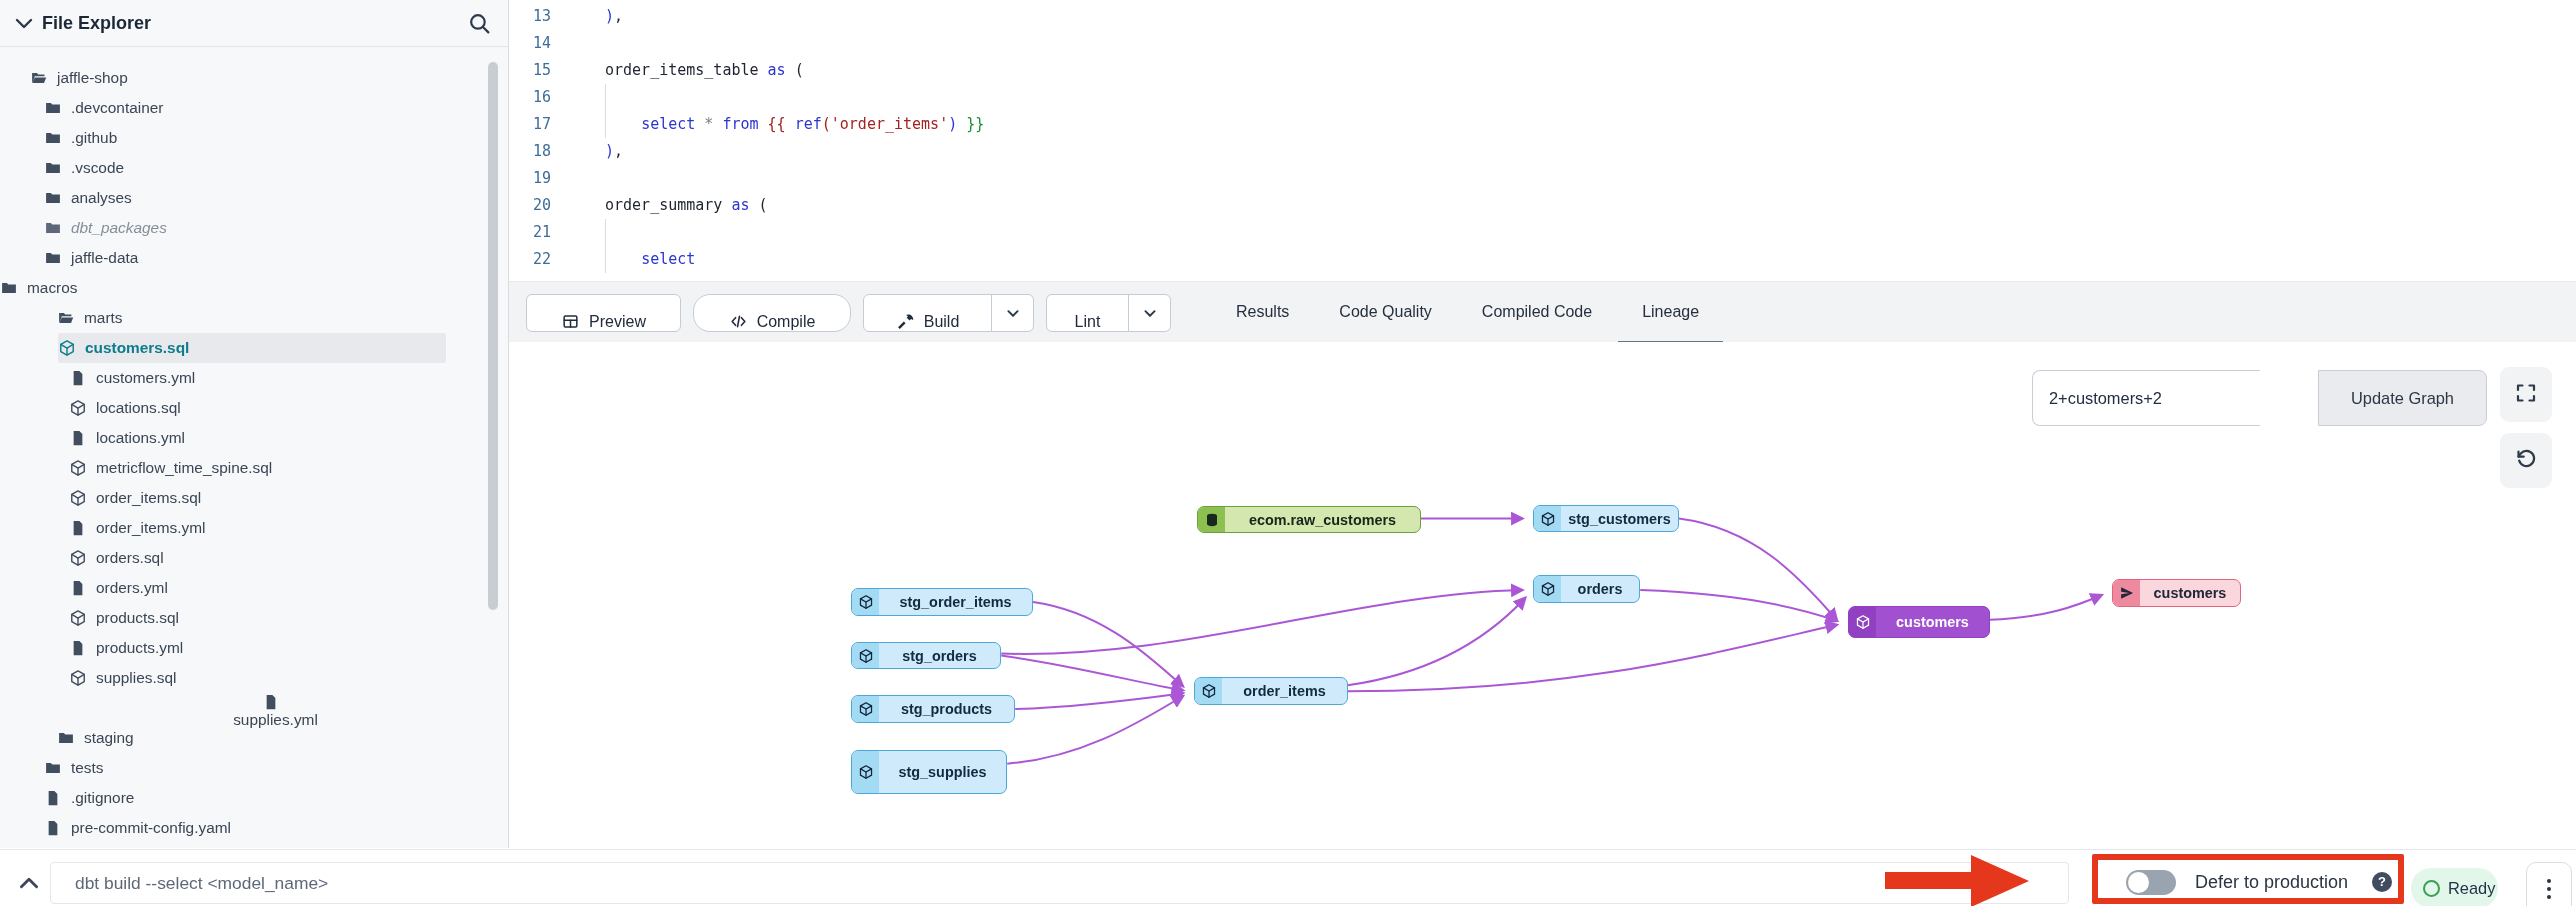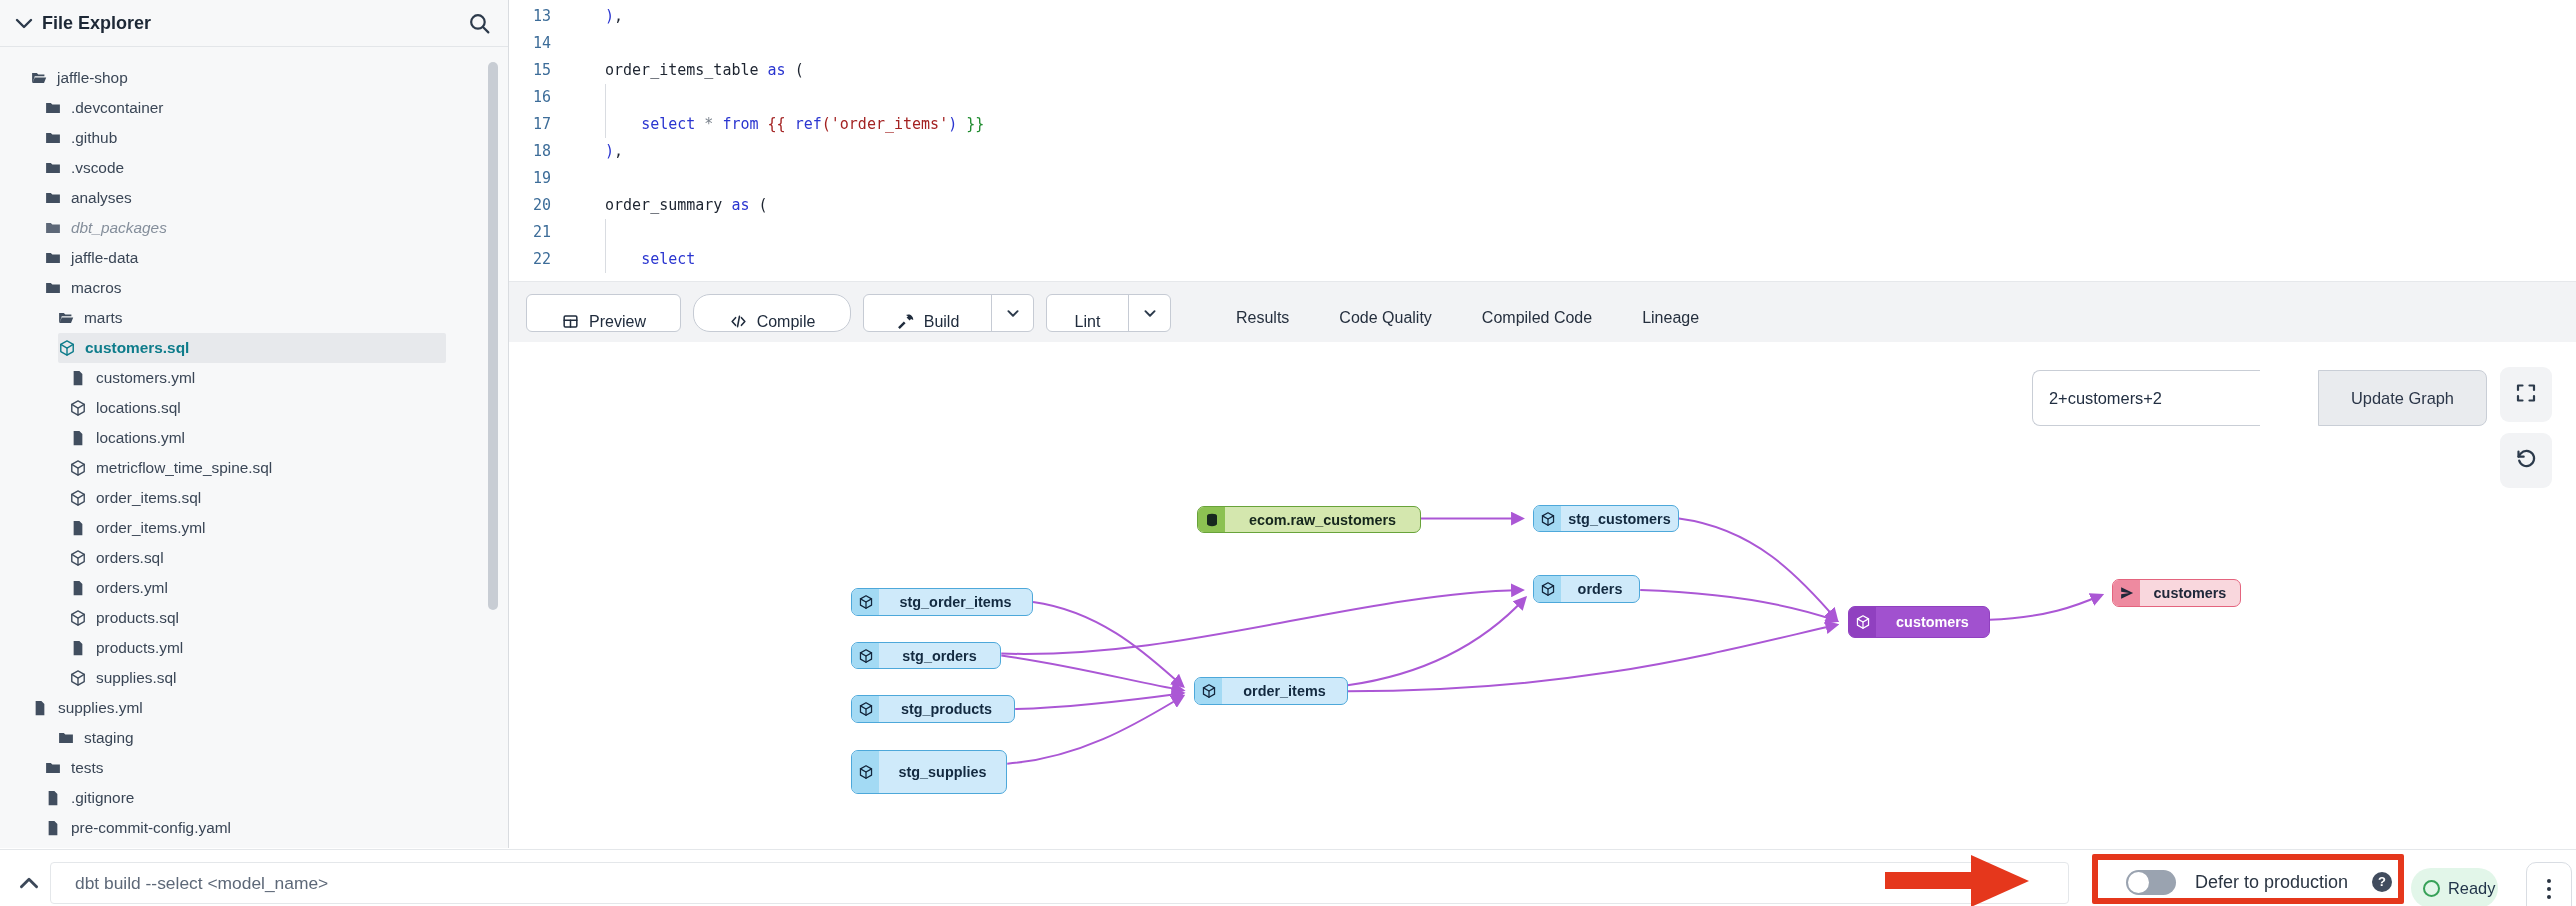--- a/index.html
+++ b/index.html
@@ -35,21 +35,21 @@
 
   
   .toolbar{position:absolute;left:509px;top:281px;width:2067px;height:62px;background:#f2f3f5;border-top:1px solid #e6e8eb;}
   .btns{position:absolute;left:17px;top:12px;display:flex;gap:12px;}
   .tbtn{display:flex;align-items:stretch;height:38px;background:#fff;border:1px solid #c6cbd4;border-radius:6px;color:#202c3d;font-size:16px;cursor:pointer;}
   .tbtn .bmain{display:flex;align-items:flex-end;justify-content:center;gap:9px;padding:0 18px;flex:1;}
   .tbtn .bicon{width:19px;height:19px;display:flex;align-items:center;}
   .tbtn .bsplit{width:42px;border-left:1px solid #c6cbd4;display:flex;align-items:center;justify-content:center;color:#2c3a4b;}
   .tbtn:nth-child(1){min-width:155px;} .tbtn:nth-child(2){min-width:158px;border-radius:17px;}
   .tbtn:nth-child(3) .bmain{min-width:127px;} .tbtn:nth-child(4) .bmain{min-width:81px;}
-  .tabs{position:absolute;left:703px;top:6px;height:62px;display:flex;gap:2px;}
+  .tabs{position:absolute;left:703px;top:0;height:62px;display:flex;gap:2px;}
   .tab{padding:0 24px;line-height:60px;font-size:16px;color:#252f3e;cursor:pointer;}
   .tab.active{box-shadow:inset 0 -3px 0 #6a7380;}
 
   
   .canvas{position:absolute;left:509px;top:342px;width:2067px;height:507px;background:#fff;}
   #edges{position:absolute;left:0;top:0;}
   .node{position:absolute;display:flex;align-items:stretch;border-radius:7px;overflow:hidden;font-weight:bold;font-size:14.4px;cursor:pointer;}
   .node .nicon{width:27px;display:flex;align-items:center;justify-content:center;}
   .node .nicon svg{width:16px;height:16px;}
   .node .nlabel{flex:1;display:flex;align-items:center;justify-content:center;padding:0 6px;white-space:nowrap;}
@@ -164,21 +164,21 @@
           <span>dbt_packages</span>
         </div>
         <div class="trow" style="padding-left: 44px;">
           <span class="ticon">
             <svg viewBox="0 0 24 24" width="100%" height="100%" fill="currentColor" stroke="none" stroke-linecap="round" stroke-linejoin="round">
               <path d="M2.8 5.2h6.3l2 2.2h10.1v11.4H2.8z"></path>
             </svg>
           </span>
           <span>jaffle-data</span>
         </div>
-        <div class="trow" style="padding-left: 44px;">
+        <div class="trow" style="">
           <span class="ticon">
             <svg viewBox="0 0 24 24" width="100%" height="100%" fill="currentColor" stroke="none" stroke-linecap="round" stroke-linejoin="round">
               <path d="M2.8 5.2h6.3l2 2.2h10.1v11.4H2.8z"></path>
             </svg>
           </span>
           <span>macros</span>
         </div>
         <div class="trow" style="padding-left: 57px;">
           <span class="ticon">
             <svg viewBox="0 0 24 24" width="100%" height="100%" fill="currentColor" stroke="none" stroke-linecap="round" stroke-linejoin="round">
@@ -304,21 +304,21 @@
             <svg viewBox="0 0 24 24" width="100%" height="100%" fill="none" stroke="currentColor" stroke-linecap="round" stroke-linejoin="round">
               <g stroke-width="1.9">
                 <path d="M12 2.6l8.3 4.7v9.4L12 21.4l-8.3-4.7V7.3z"></path>
                 <path d="M3.7 7.3L12 12.1l8.3-4.8"></path>
                 <path d="M12 21.4V12.1"></path>
               </g>
             </svg>
           </span>
           <span>supplies.sql</span>
         </div>
-        <div class="trow" style="padding-left: 31px;">
+        <div class="trow" style="padding-left: 43px; flex-direction: column;">
           <span class="ticon">
             <svg viewBox="0 0 24 24" width="100%" height="100%" fill="currentColor" stroke="none" stroke-linecap="round" stroke-linejoin="round">
               <path d="M6.2 2.5h7.6l4 4.2v14.8H6.2z M8.6 10h6.8 M8.6 13.2h6.8 M8.6 16.4h6.8" fill-rule="evenodd"></path>
             </svg>
           </span>
           <span>supplies.yml</span>
         </div>
         <div class="trow" style="padding-left: 57px;">
           <span class="ticon">
             <svg viewBox="0 0 24 24" width="100%" height="100%" fill="currentColor" stroke="none" stroke-linecap="round" stroke-linejoin="round">

